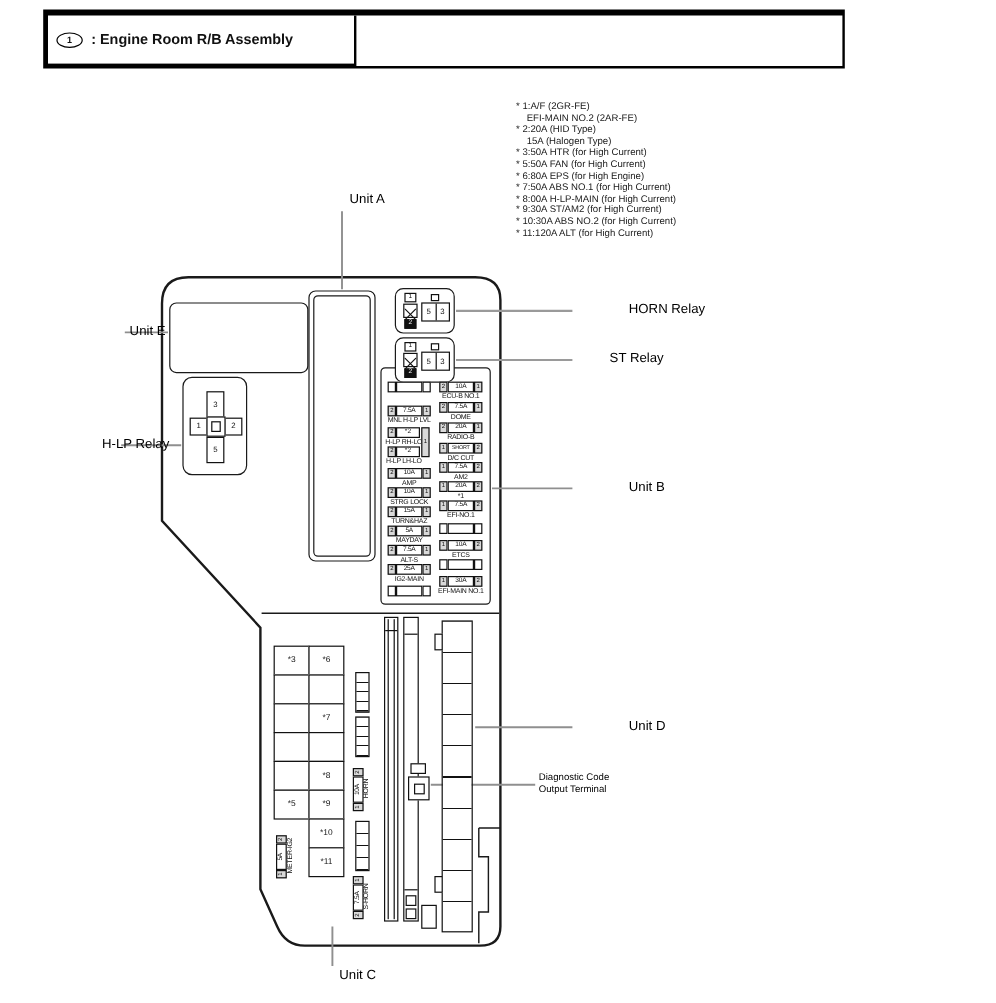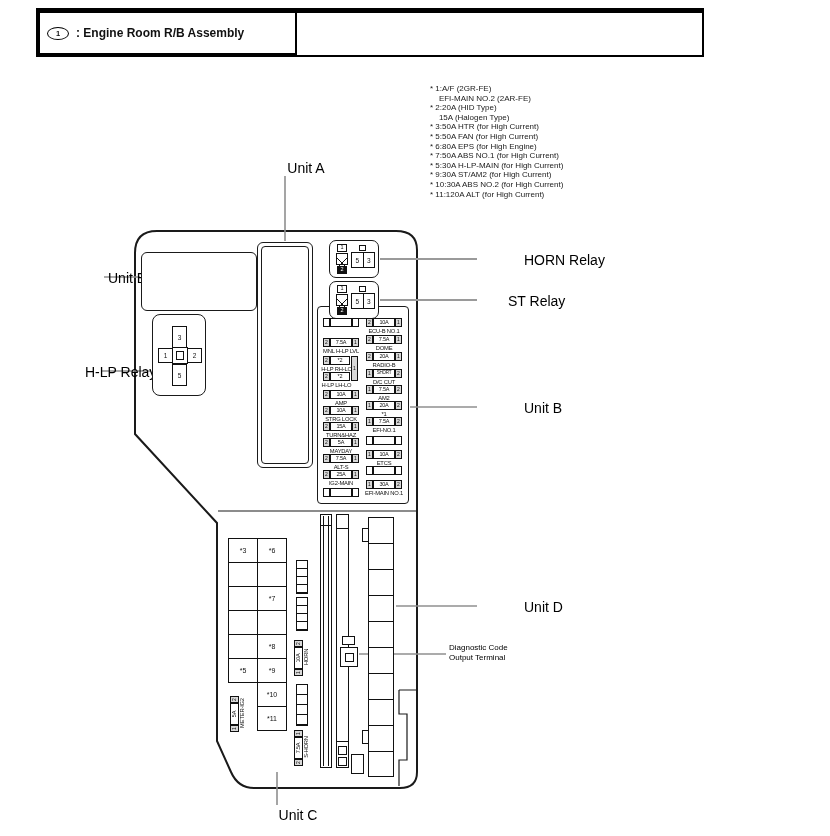--- a/index.html
+++ b/index.html
@@ -1,21 +1,21 @@
 <!DOCTYPE html>
 <html><head>
 <meta charset="utf-8">
 <style>
   html,body{margin:0;padding:0;}
   body{width:830px;height:836px;background:#fff;position:relative;overflow:hidden;
        font-family:"Liberation Sans",sans-serif;color:#111;}
   *{box-sizing:border-box;}
   .abs{position:absolute;}
   svg{position:absolute;left:0;top:0;}
-  .lbl{position:absolute;font-size:14px;color:#000;white-space:nowrap;padding-left:42px;}
+  .lbl{position:absolute;font-size:11px;color:#000;white-space:nowrap;padding-left:42px;}
   .lbl-sm{position:absolute;font-size:8px;color:#000;white-space:nowrap;}
   
   #header{position:absolute;left:36px;top:8px;width:668px;height:49px;background:#fff;
           border:2px solid #000;border-top-width:5px;border-left-width:4px;display:flex;}
   .legend{width:257px;border-right:2px solid #000;display:flex;flex-direction:column;}
   .legend-row{flex:1;display:flex;align-items:center;padding-left:7px;gap:7px;
               font-weight:bold;font-size:12px;white-space:nowrap;}
   .legend-row.first{border-bottom:2px solid #000;}
   .oval1{width:22px;height:13px;border:1.4px solid #000;border-radius:50%;background:#fff;
          display:flex;align-items:center;justify-content:center;font-size:7.5px;font-weight:bold;flex:none;}
@@ -77,21 +77,21 @@
 
 <div id="notes">
   <div>* 1:A/F (2GR-FE)</div>
   <div>    EFI-MAIN NO.2 (2AR-FE)</div>
   <div>* 2:20A (HID Type)</div>
   <div>    15A (Halogen Type)</div>
   <div>* 3:50A HTR (for High Current)</div>
   <div>* 5:50A FAN (for High Current)</div>
   <div>* 6:80A EPS (for High Engine)</div>
   <div>* 7:50A ABS NO.1 (for High Current)</div>
-  <div>* 5:30A H-LP-MAIN (for High Current)</div>
+  <div>* 8:00A H-LP-MAIN (for High Current)</div>
   <div>* 9:30A ST/AM2 (for High Current)</div>
   <div>* 10:30A ABS NO.2 (for High Current)</div>
   <div>* 11:120A ALT (for High Current)</div>
 </div>
 
 <svg width="830" height="836" viewBox="0 0 830 836">
   <path d="M157,231 L396,231 Q417,231 417,250 L417,772 Q417,788 400,788 L254,788 Q238,788 231,772
            L217,741 L217,523 L135,434 L135,253 Q135,231 157,231 Z" fill="#ffffff" stroke="#1a1a1a" stroke-width="2"></path>
   <line x1="218" y1="511" x2="416" y2="511" stroke="#1a1a1a" stroke-width="1.2"></line>
   <path d="M399,690 L417,690 M399,690 L399,714 L407,714 L407,760 L399,760 L399,786" fill="none" stroke="#1a1a1a" stroke-width="1.2"></path>

